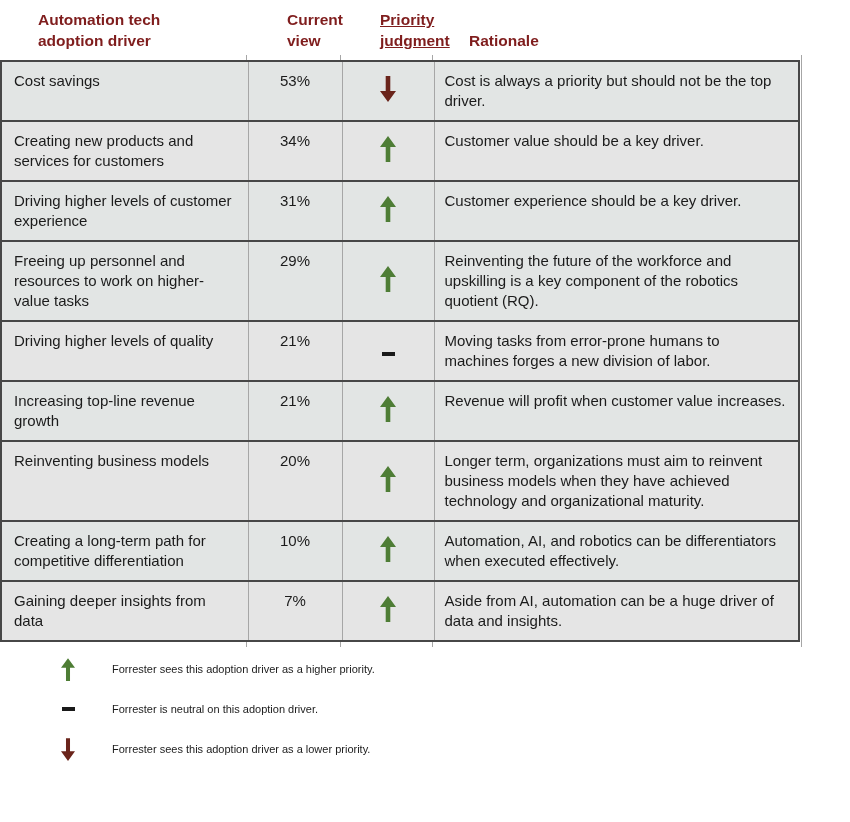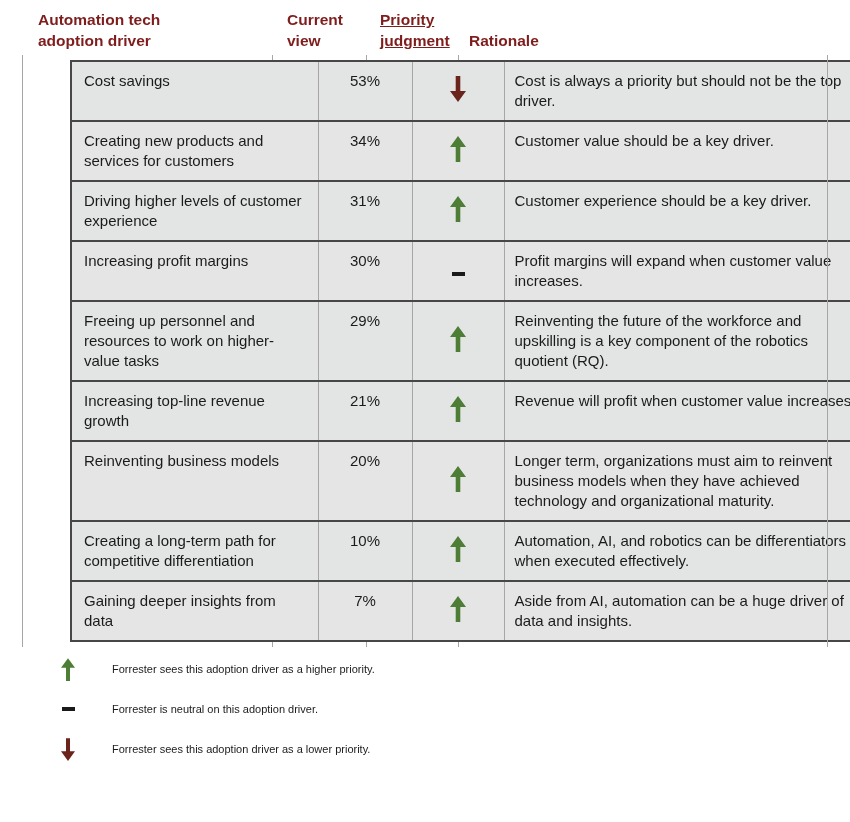--- a/index.html
+++ b/index.html
@@ -28,21 +28,21 @@
     padding-bottom: 9px;
   }
   .ch { display: block; }
   .ch span { display: block; }
   .ch-driver    { width: 247px; padding-left: 12px; }
   .ch-view      { width: 94px;  padding-left: 14px; }
   .ch-judgment  { width: 92px;  padding-left: 13px; text-decoration: underline; }
   .ch-rationale { width: 365px; padding-left: 10px; }
 
   
-  .table-wrap { position: relative; margin-left: 26px; width: 798px; padding-left: 44px; }
+  .table-wrap { position: relative; width: 798px; }
   table {
     border-collapse: collapse; table-layout: fixed; width: 798px;
     border: 2px solid var(--grid-dark);
   }
   tr { border-top: 2px solid var(--grid-dark); }
   td {
     font-size: 15px; line-height: 20px; vertical-align: top;
     background: #e5e5e5; color: var(--ink);
   }
   td + td { border-left: 1px solid var(--grid-light); }
@@ -156,44 +156,44 @@
           <td class="judgment" data-dir="up">
             <span class="glyph glyph-up"><svg width="16" height="26" viewBox="0 0 16 26">
                   <path d="M8 0 L16 11 H10.3 V26 H5.7 V11 H0 Z"></path>
                 </svg></span>
             
             
           </td>
           <td class="rationale">Customer experience should be a key driver.</td>
         </tr>
 
-        <tr class="h60">
-          <td class="driver">Increasing profit margins</td>
-          <td class="view">30%</td>
-          <td class="judgment" data-dir="neutral">
-            
-            
-            <span class="glyph glyph-neutral"><i></i></span>
-          </td>
-          <td class="rationale">Profit margins will expand when customer value increases.</td>
-        </tr>
 
         <tr class="shade h80">
           <td class="driver">Freeing up personnel and resources to work on higher-value tasks</td>
           <td class="view">29%</td>
           <td class="judgment" data-dir="up">
             <span class="glyph glyph-up"><svg width="16" height="26" viewBox="0 0 16 26">
                   <path d="M8 0 L16 11 H10.3 V26 H5.7 V11 H0 Z"></path>
                 </svg></span>
             
             
           </td>
           <td class="rationale">Reinventing the future of the workforce and upskilling is a key component of the robotics quotient (RQ).</td>
         </tr>
 
+        <tr class="h60">
+          <td class="driver">Driving higher levels of quality</td>
+          <td class="view">21%</td>
+          <td class="judgment" data-dir="neutral">
+            
+            
+            <span class="glyph glyph-neutral"><i></i></span>
+          </td>
+          <td class="rationale">Moving tasks from error-prone humans to machines forges a new division of labor.</td>
+        </tr>
 
         <tr class="shade h60">
           <td class="driver">Increasing top-line revenue growth</td>
           <td class="view">21%</td>
           <td class="judgment" data-dir="up">
             <span class="glyph glyph-up"><svg width="16" height="26" viewBox="0 0 16 26">
                   <path d="M8 0 L16 11 H10.3 V26 H5.7 V11 H0 Z"></path>
                 </svg></span>
             
             

